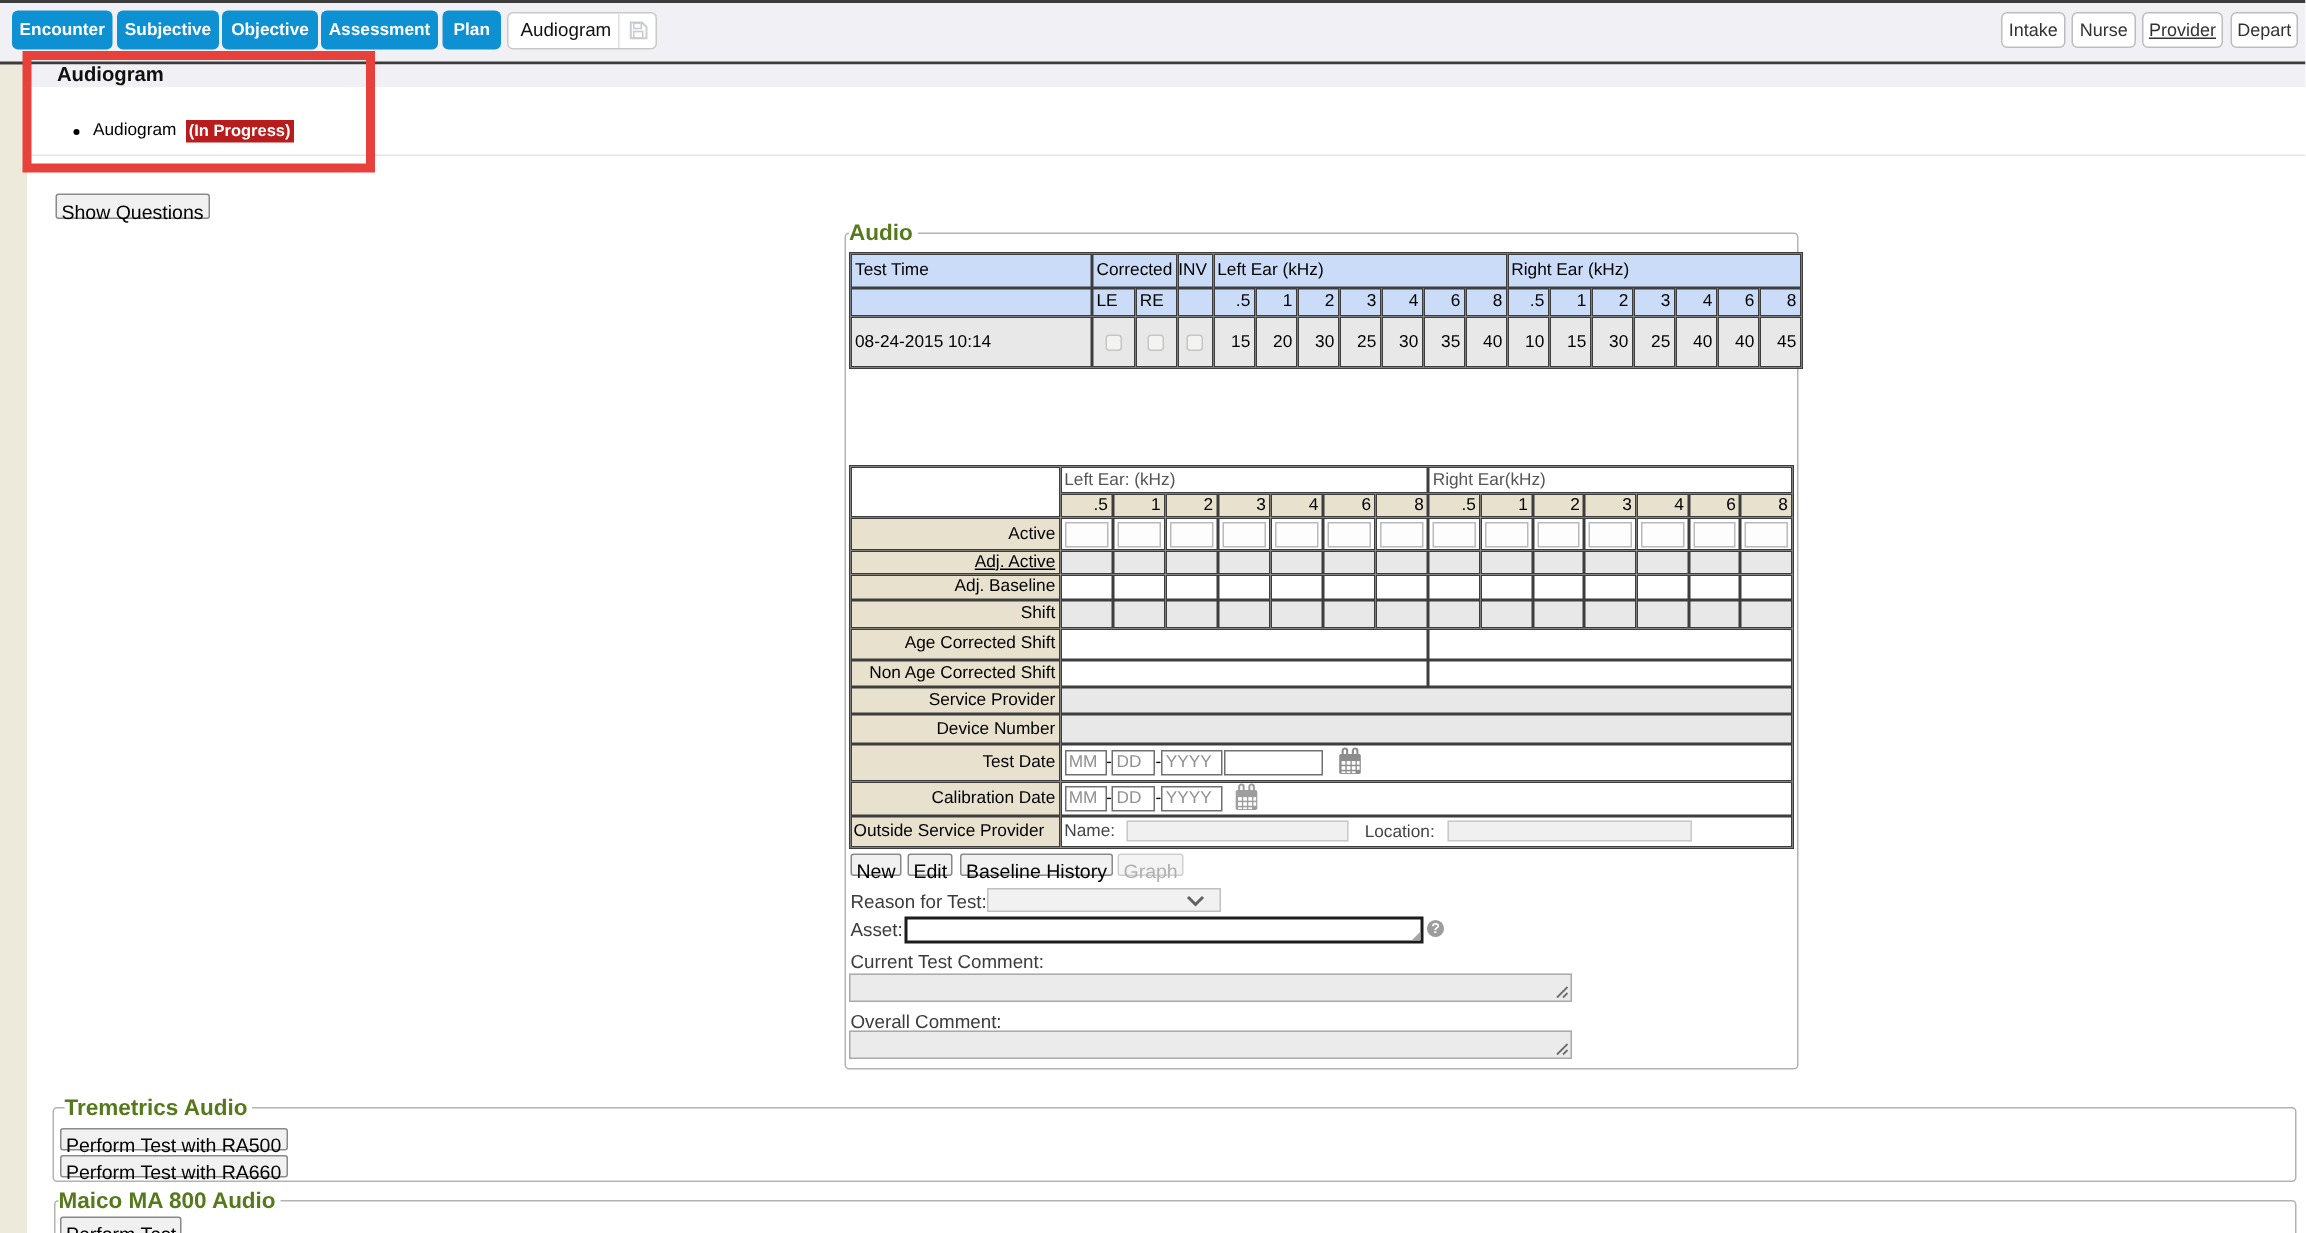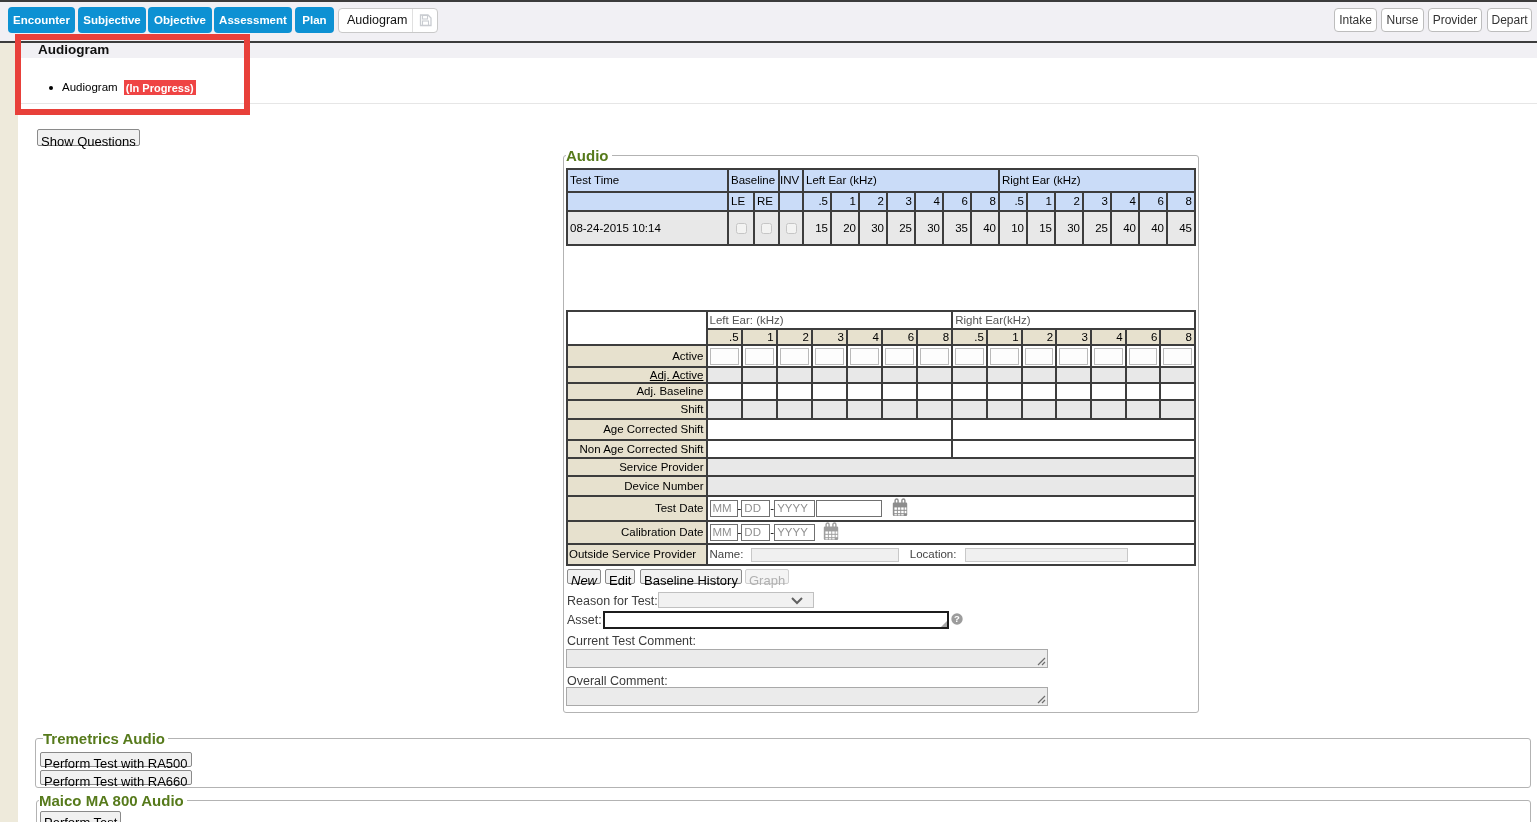--- a/index.html
+++ b/index.html
@@ -18,34 +18,34 @@
 .b5 { left:295px; width:39px; }
 .tab { position:absolute; left:338px; top:8px; width:100px; height:25px; background:#fff;
   border:1px solid #c9c9c9; border-radius:4px; }
 .tab .txt { position:absolute; left:8px; top:0; line-height:23px; font-size:12.5px; color:#111; }
 .tab .sep { position:absolute; left:73px; top:0px; width:1px; height:23px; background:#e0e0e0; }
 .tab .icon { position:absolute; left:80px; top:5px; }
 .rbtn { position:absolute; top:8px; height:24px; background:#fff; border:1px solid #bdbdbd;
   border-radius:4px; color:#333; font-size:12px; text-align:center; line-height:22px; }
 .r1 { left:1334px; width:43px; }
 .r2 { left:1381px; width:43px; }
-.r3 { left:1428px; width:54px; }
+.r3 { left:1428px; width:54px;text-decoration:underline; }
 .r4 { left:1487px; width:45px; }
 
 
 .strip { position:absolute; left:0; top:43px; width:18px; height:779px; background:#eeeadb; }
 
 
 .sec { position:absolute; left:18px; top:43px; width:1519px; }
 .sec-head { height:15px; background:#f1f0f4; font-weight:bold; font-size:13.5px;
   line-height:13px; padding-left:20px; color:#101010; }
 .sec-body { height:46px; border-bottom:1px solid #e6e6e6; position:relative; background:#fff; }
 .bullet { position:absolute; left:31px; top:28px; width:4px; height:4px; border-radius:50%; background:#000; }
 .li-text { position:absolute; left:44px; top:23px; font-size:11.5px; }
-.prog { background:#ef4444; color:#fff; font-weight:bold; font-size:11px; padding:1.5px 2px; margin-left:3px; }
+.prog { background:#b91c1c; color:#fff; font-weight:bold; font-size:11px; padding:1.5px 2px; margin-left:3px; }
 
 
 .redbox { position:absolute; left:15px; top:34px; width:235px; height:81px;
   border:6px solid #e8403a; z-index:50; }
 
 
 .btn { display:inline-block; background:#f1f1f1; border:1px solid #8a8a8a; border-radius:2px;
   font-size:13px; font-family:"Liberation Sans",sans-serif; color:#000; text-align:center;
   height:15px; line-height:13px; padding:4px 3px; }
 .showq { position:absolute; left:37px; top:129px; height:17px; line-height:15px; }
@@ -168,21 +168,21 @@
       <col style="width:28px">
       <col style="width:28px">
       <col style="width:28px">
       <col style="width:28px">
       <col style="width:28px">
       <col style="width:28px">
   </colgroup>
   <tbody>
       <tr>
     <td class="hd">Test Time</td>
-    <td class="hd" colspan="2">Baseline</td>
+    <td class="hd" colspan="2">Corrected</td>
     <td class="hd" style="padding:0">INV</td>
     <td class="hd" colspan="7">Left Ear (kHz)</td>
     <td class="hd" colspan="7">Right Ear (kHz)</td>
   </tr>
   <tr>
     <td class="hd"></td>
     <td class="hd" style="text-align:left">LE</td>
         <td class="hd" style="text-align:left">RE</td>
         <td class="hd"></td>
     <td class="hd num">.5</td>
@@ -437,21 +437,21 @@
     <td class="cwhite" colspan="14">
       <span style="color:#444">Name:</span>
       <span class="sgray" style="width:148px; margin-left:4px"></span>
       <span style="color:#444; margin-left:8px">Location:</span>
       <span class="sgray" style="width:163px; margin-left:5px"></span>
     </td>
   </tr>
 </tbody>
   </table>
 
-<div class="btn abs" style="left:567px; top:569px;font-style:italic;">New</div>
+<div class="btn abs" style="left:567px; top:569px;">New</div>
 <div class="btn abs" style="left:605px; top:569px;">Edit</div>
 <div class="btn abs" style="left:640px; top:569px;">Baseline History</div>
 <div class="btn abs" style="left:745px; top:569px; color:#b0b0b0; border-color:#cfcfcf; background:#f4f4f4">Graph</div>
 
 <span class="lab abs" style="left:567px; top:594px;">Reason for Test:</span>
 <div class="sel" style="left:658px; top:592px; width:156px; height:16px;">
   <svg width="12" height="8" viewBox="0 0 12 8" style="position:absolute; right:10px; top:4px">
     <polyline points="1,1 6,6 11,1" fill="none" stroke="#616161" stroke-width="2"></polyline>
   </svg>
 </div>

